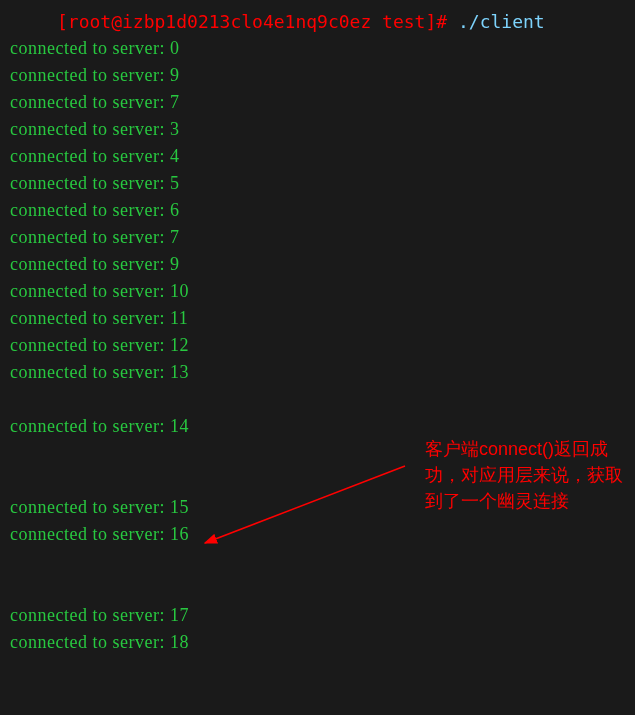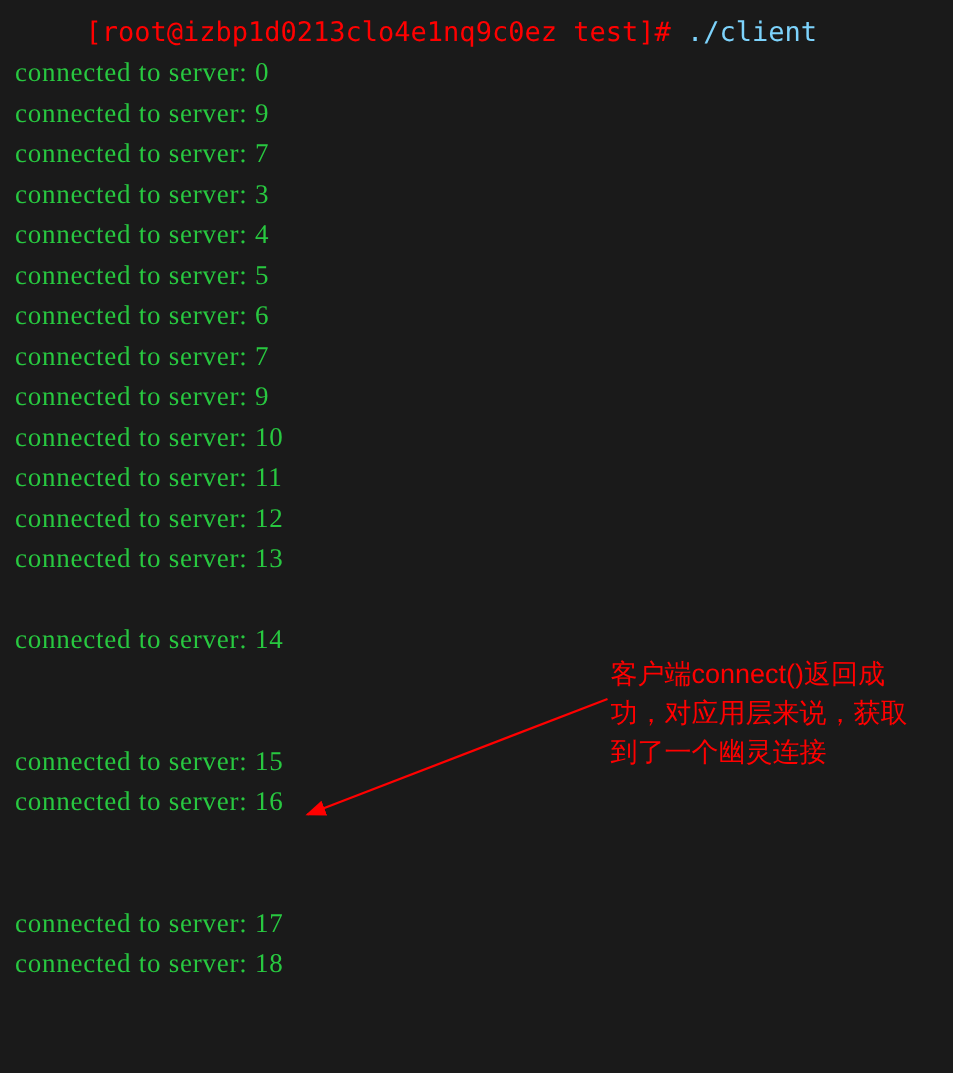--- a/index.html
+++ b/index.html
@@ -28,21 +28,21 @@
     .output-line {
       color: #28c840;
       letter-spacing: 0.5px;
       font-family: Liberation Serif, serif;
     }
     .blank-line {
       height: 1.5em;
     }
     .annotation {
       position: absolute;
-      right: 18px;
+      right: 0;
       top: 436px;
       width: 210px;
       color: #ff0000;
       font-size: 18px;
       font-family: "PingFang SC", "Microsoft YaHei", sans-serif;
       line-height: 1.45;
     }
     .arrow-svg {
       position: absolute;
       top: 460px;

